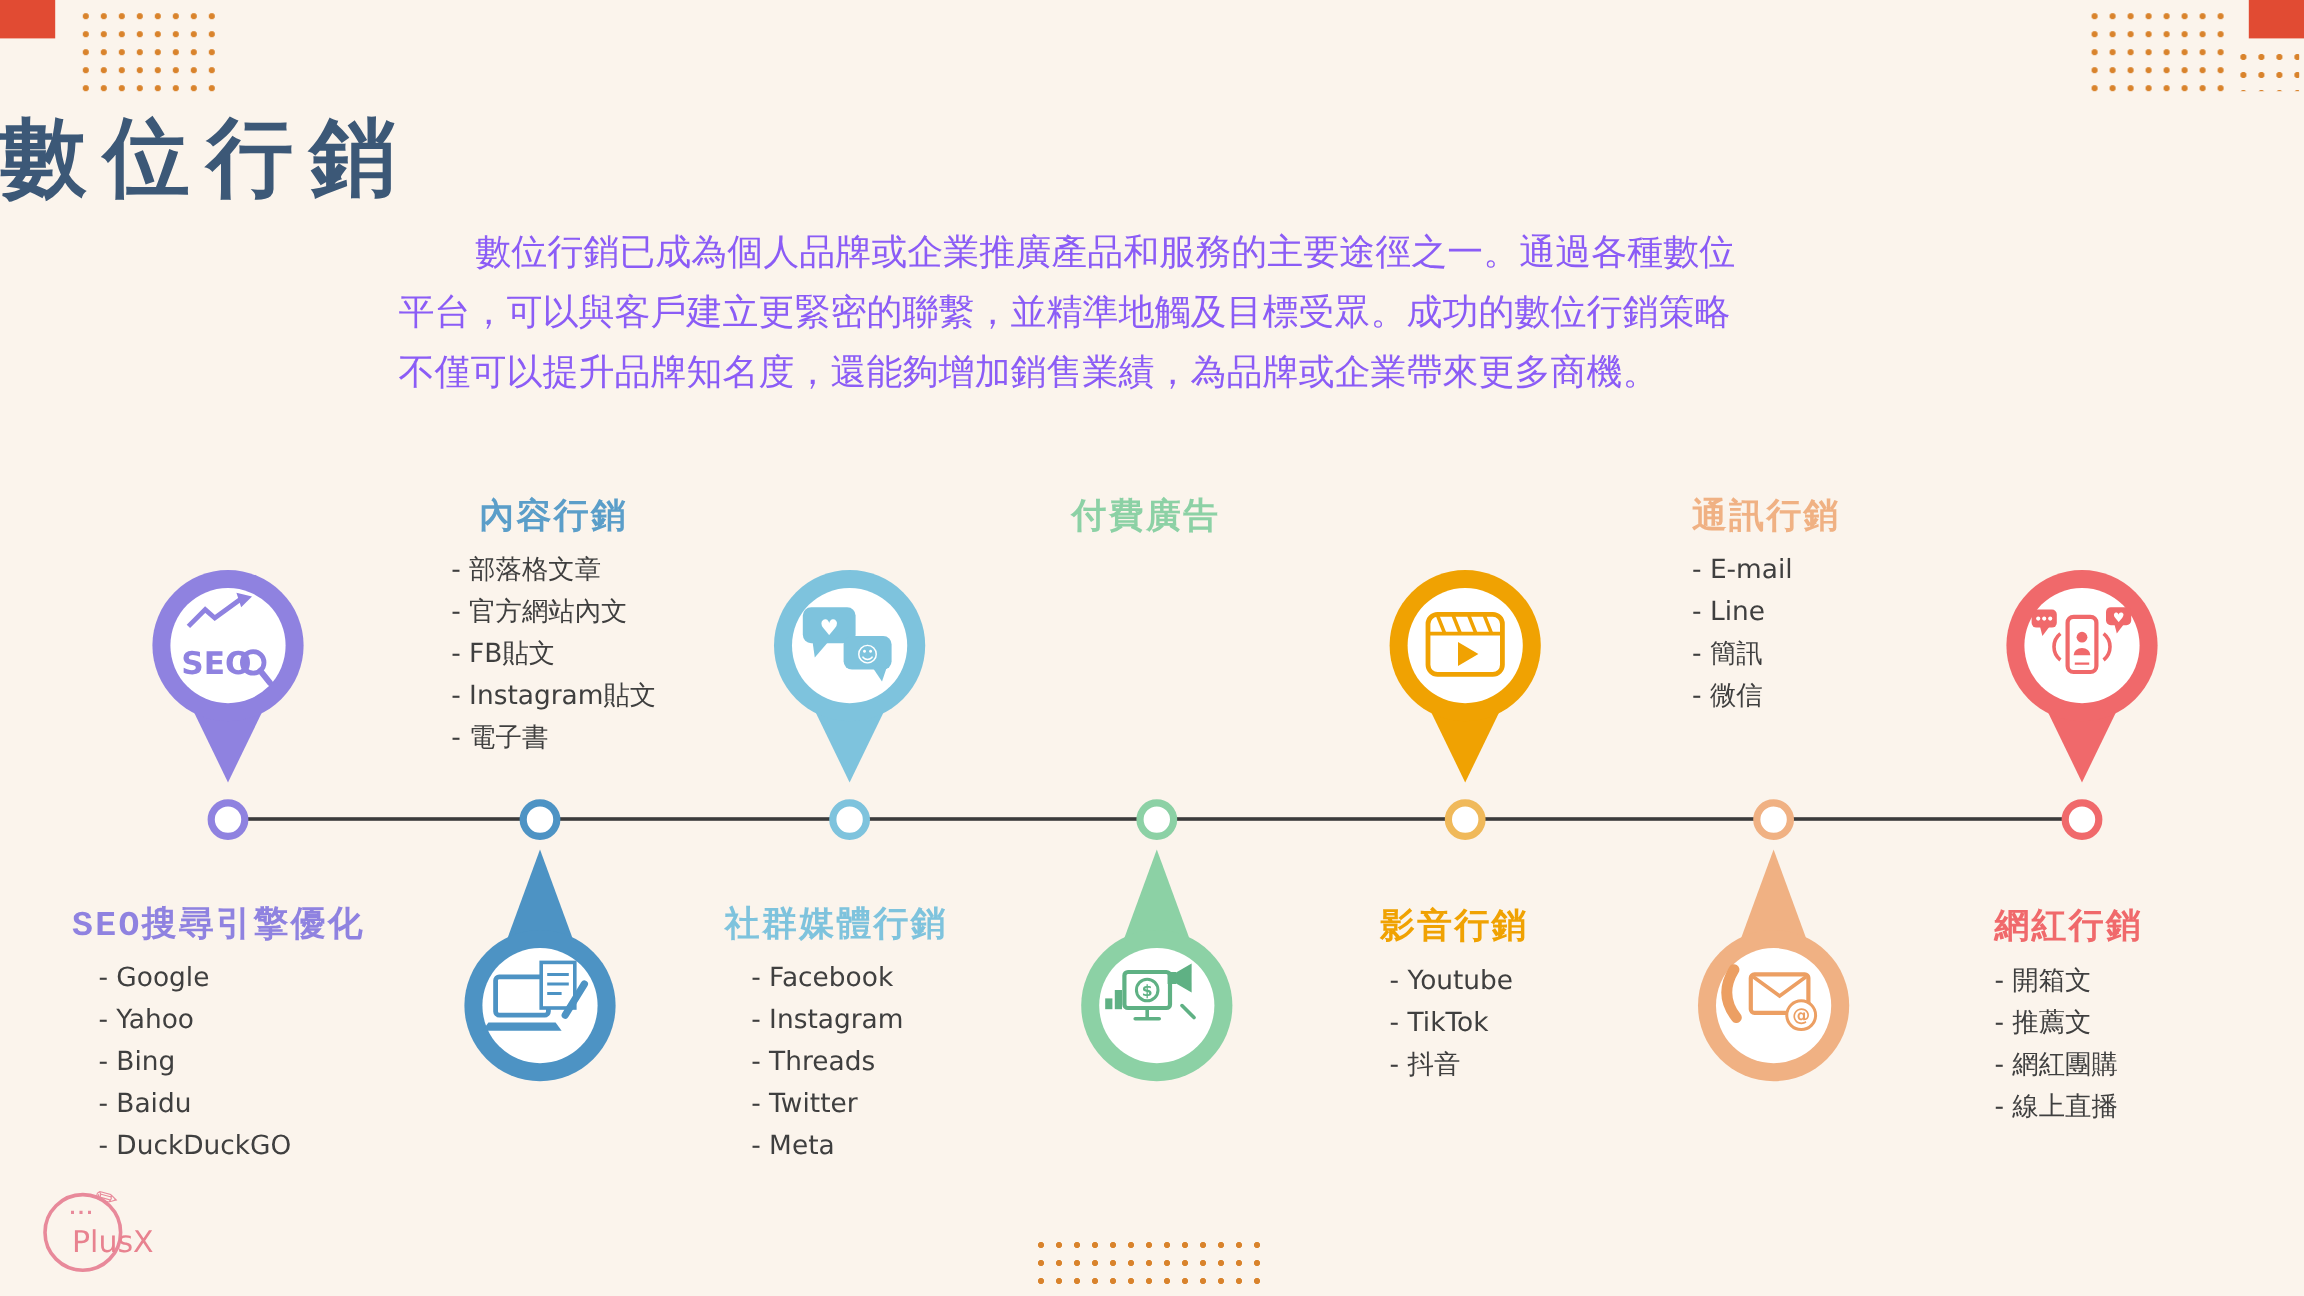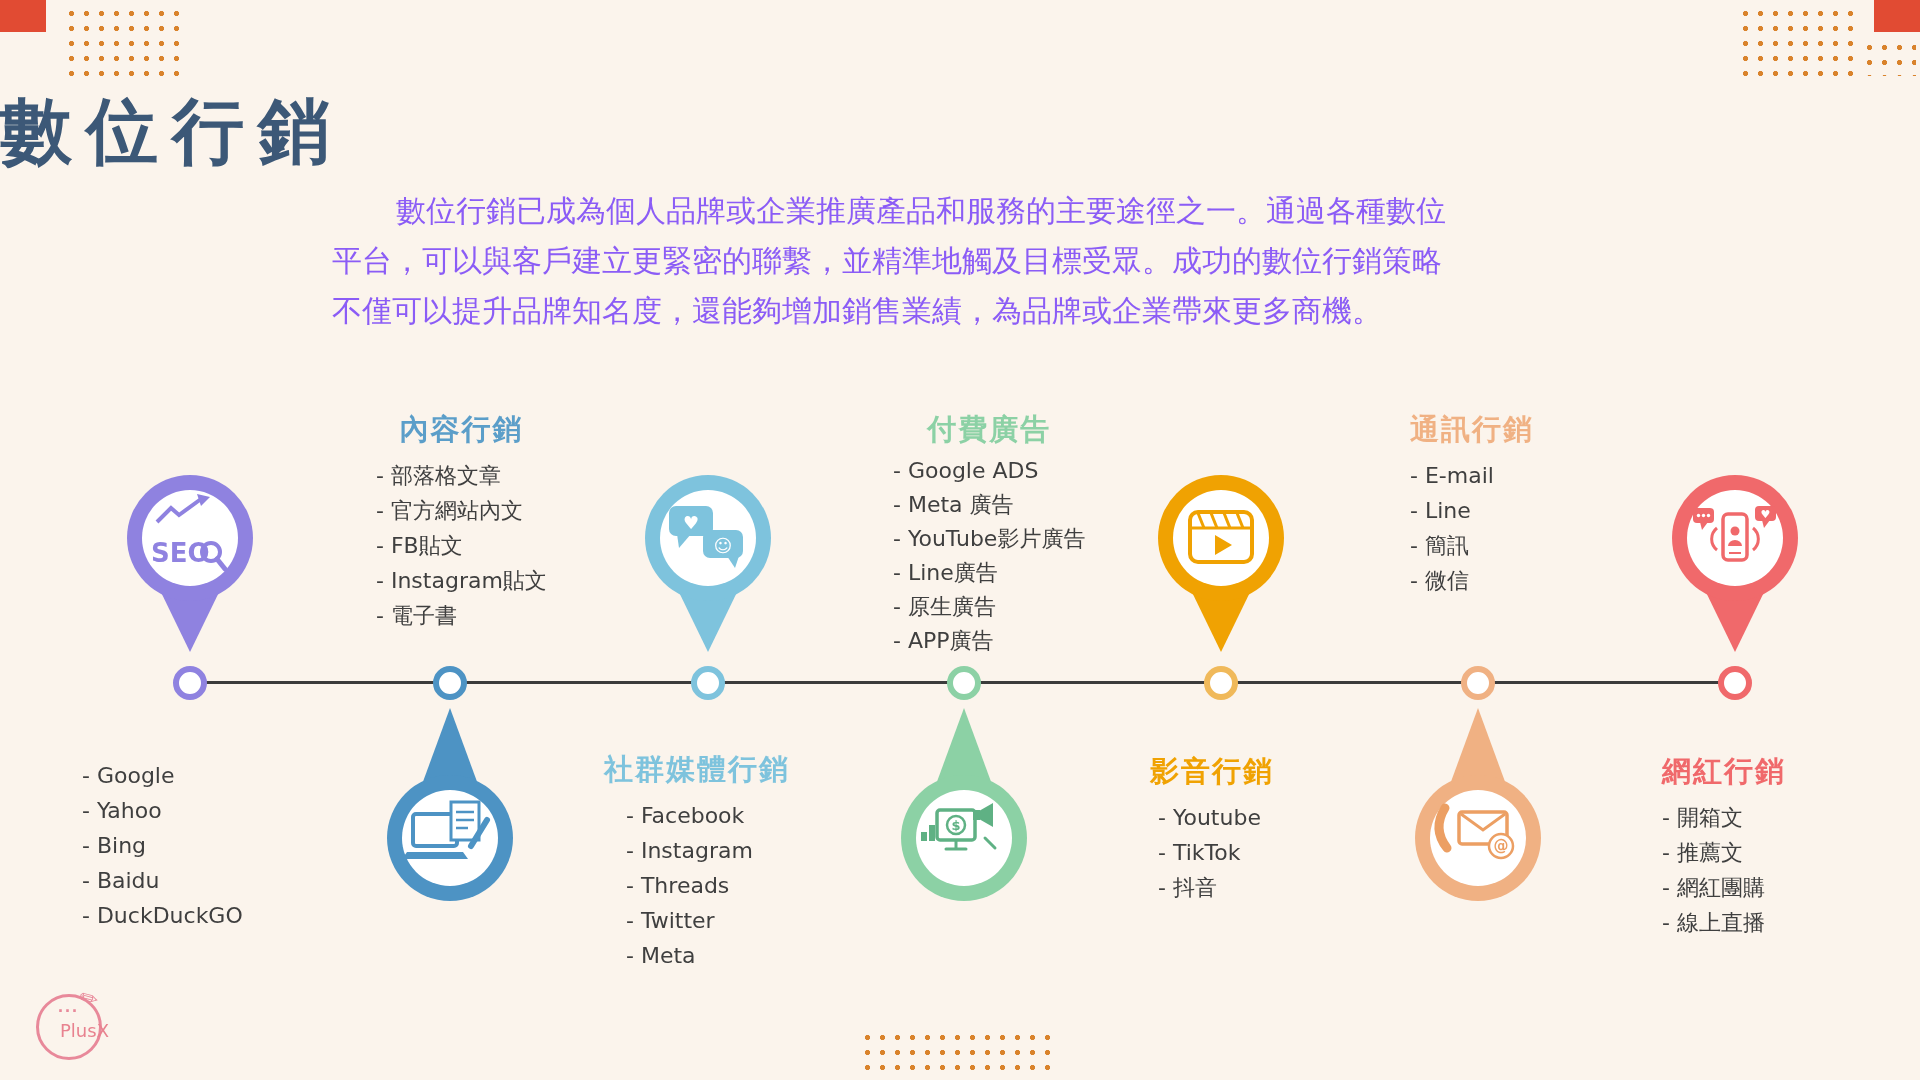--- a/index.html
+++ b/index.html
@@ -36,21 +36,21 @@
     background-size: 15px 15px;
   }
   .corner-square { background:#E14B33; }
 
   .logo-circle {
     width:66px; height:66px; border:3px solid #E8899A; border-radius:50%;
     position:absolute; left:0; top:6px;
   }
   .logo-dots { position:absolute; left:22px; top:8px; color:#E8899A; font-size:18px; font-weight:bold; letter-spacing:2px; }
   .logo-pencil { position:absolute; left:44px; top:-2px; color:#E8899A; font-size:22px; transform:rotate(-30deg); }
-  .logo-text { position:absolute; left:24px; top:32px; color:#E8828F; font-size:18px; font-family:"DejaVu Sans", sans-serif; }
+  .logo-text { position:absolute; left:24px; top:32px; color:#E8828F; font-size:25px; font-family:"DejaVu Sans", sans-serif; }
 
   svg text { font-family:"DejaVu Sans", sans-serif; }
 </style>
 </head>
 <body>
 
 <div class="stage">
 
   <div class="abs corner-square" style="left:0;top:0;width:46px;height:32px"></div>
   <div class="abs dots" style="left:64px;top:6px;width:118px;height:72px"></div>
@@ -191,41 +191,34 @@
       <div>- 部落格文章</div>
       <div>- 官方網站內文</div>
       <div>- FB貼文</div>
       <div>- Instagram貼文</div>
       <div>- 電子書</div>
     </div>
   </div>
 
   <div class="cat-block" style="left:893px;top:410px">
     <div class="cat-title" style="color:#8CD1A5">付費廣告</div>
-    <div class="cat-items" style="margin-top:4px;line-height:34px">
-      <div>- Google ADS</div>
-      <div>- Meta 廣告</div>
-      <div>- YouTube影片廣告</div>
-      <div>- Line廣告</div>
-      <div>- 原生廣告</div>
-      <div>- APP廣告</div>
-    </div>
   </div>
 
   <div class="cat-block" style="left:1410px;top:410px">
     <div class="cat-title" style="color:#F0B183">通訊行銷</div>
     <div class="cat-items">
       <div>- E-mail</div>
       <div>- Line</div>
       <div>- 簡訊</div>
       <div>- 微信</div>
     </div>
   </div>
 
   <div class="cat-block" style="left:60px;top:750px">
+    <div class="cat-title" style="color:#8F82E0">SEO搜尋引擎優化</div>
     <div class="cat-items" style="padding-left:22px">
       <div>- Google</div>
       <div>- Yahoo</div>
       <div>- Bing</div>
       <div>- Baidu</div>
       <div>- DuckDuckGO</div>
     </div>
   </div>
 
   <div class="cat-block" style="left:604px;top:750px">

